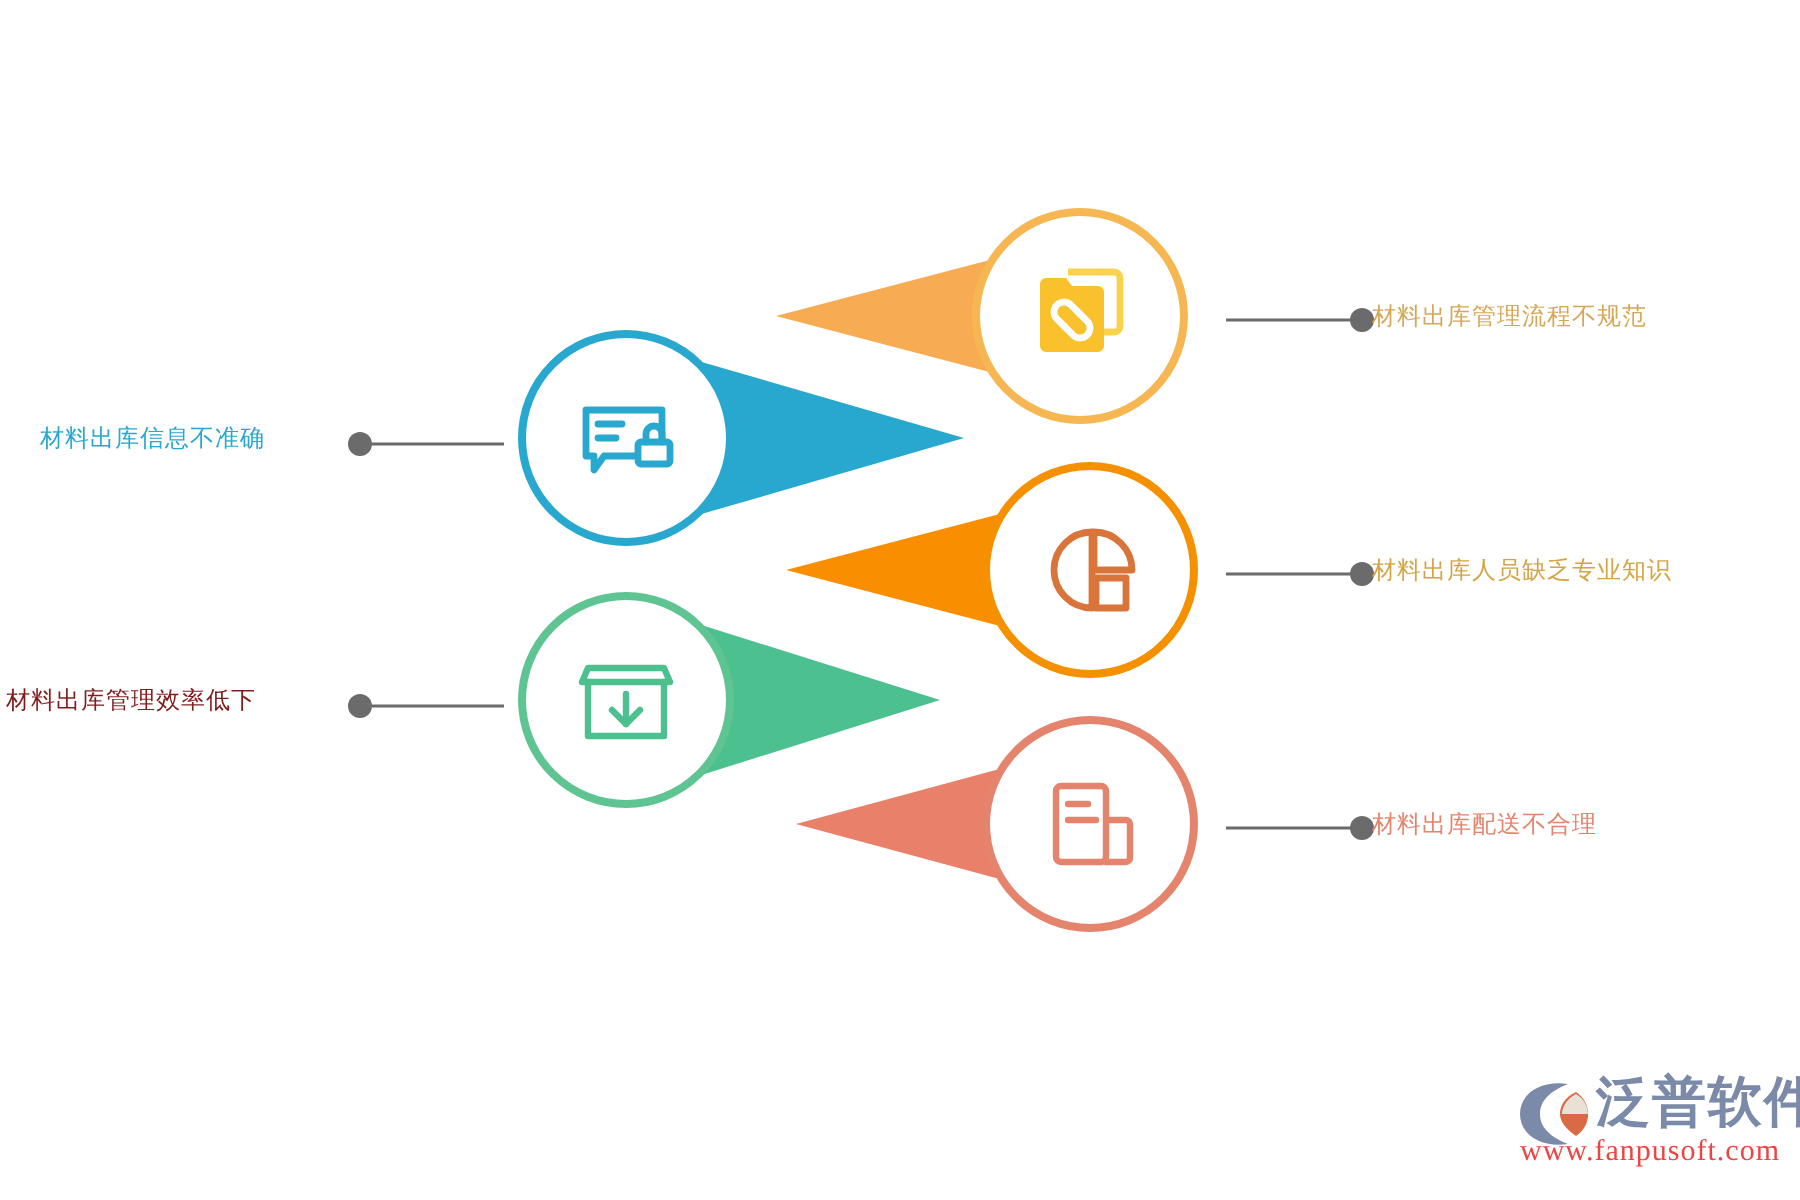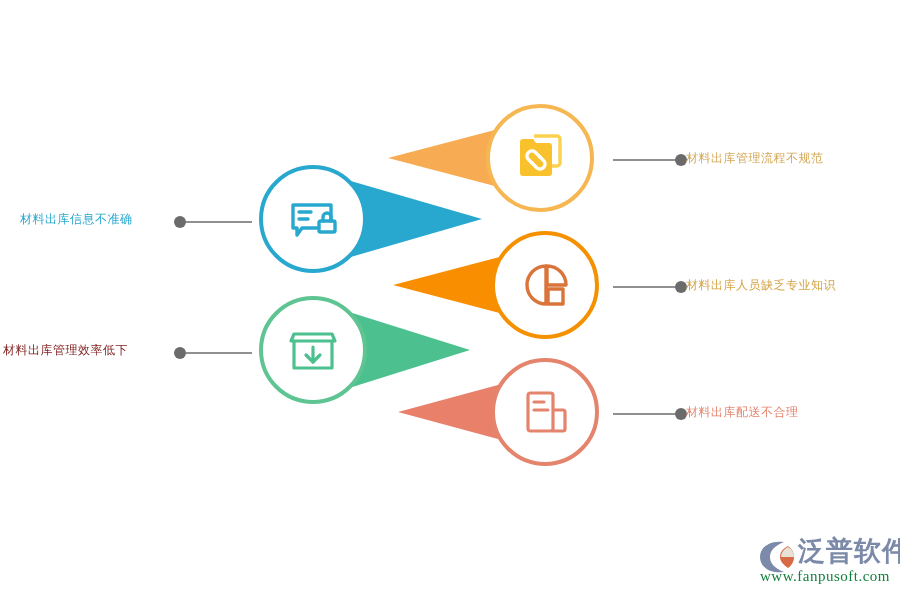--- a/index.html
+++ b/index.html
@@ -63,21 +63,21 @@
     letter-spacing: 1px;
     line-height: 34px;
     white-space: nowrap;
   }
   #logo-url {
     position: absolute;
     left: 2px;
     top: 34px;
     font-size: 15px;
     font-family: "Liberation Serif", "DejaVu Serif", serif;
-    color: #15803d;
+    color: #ef4444;
     letter-spacing: 0.5px;
     white-space: nowrap;
   }
 </style>
 </head>
 <body>
 
 <div id="canvas">
 
   <svg id="diagram-svg" viewBox="0 0 900 600" xmlns="http://www.w3.org/2000/svg">

